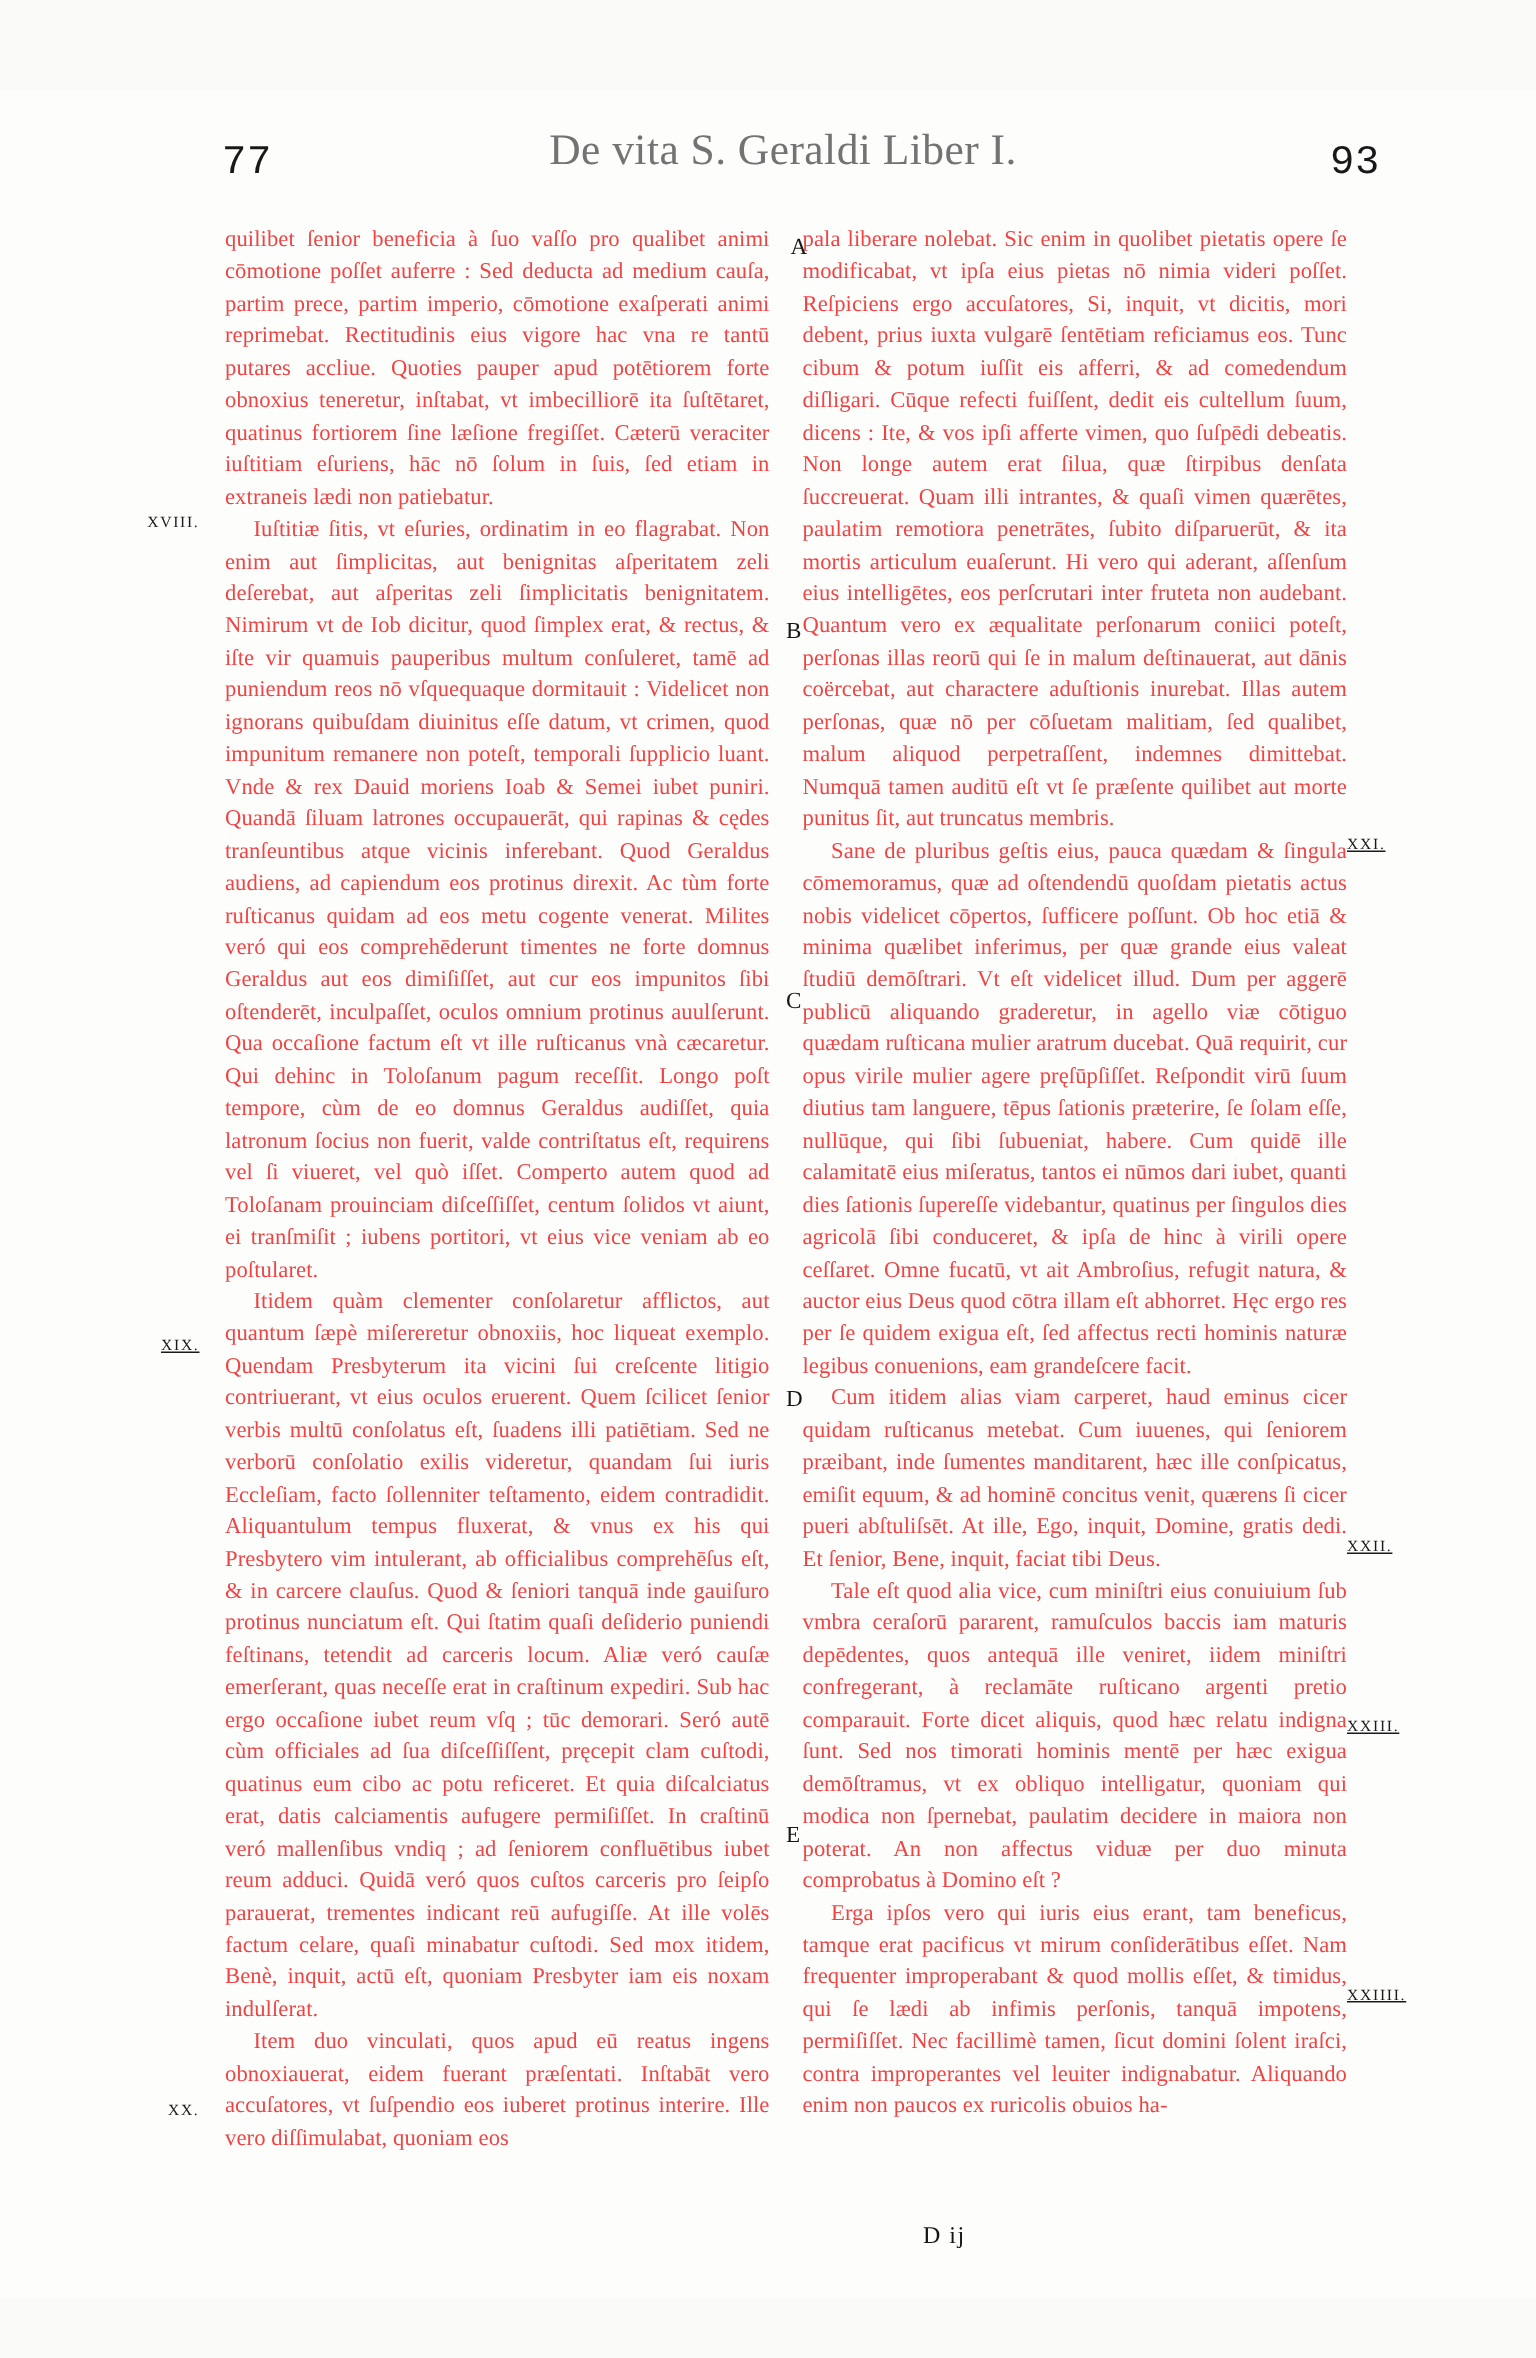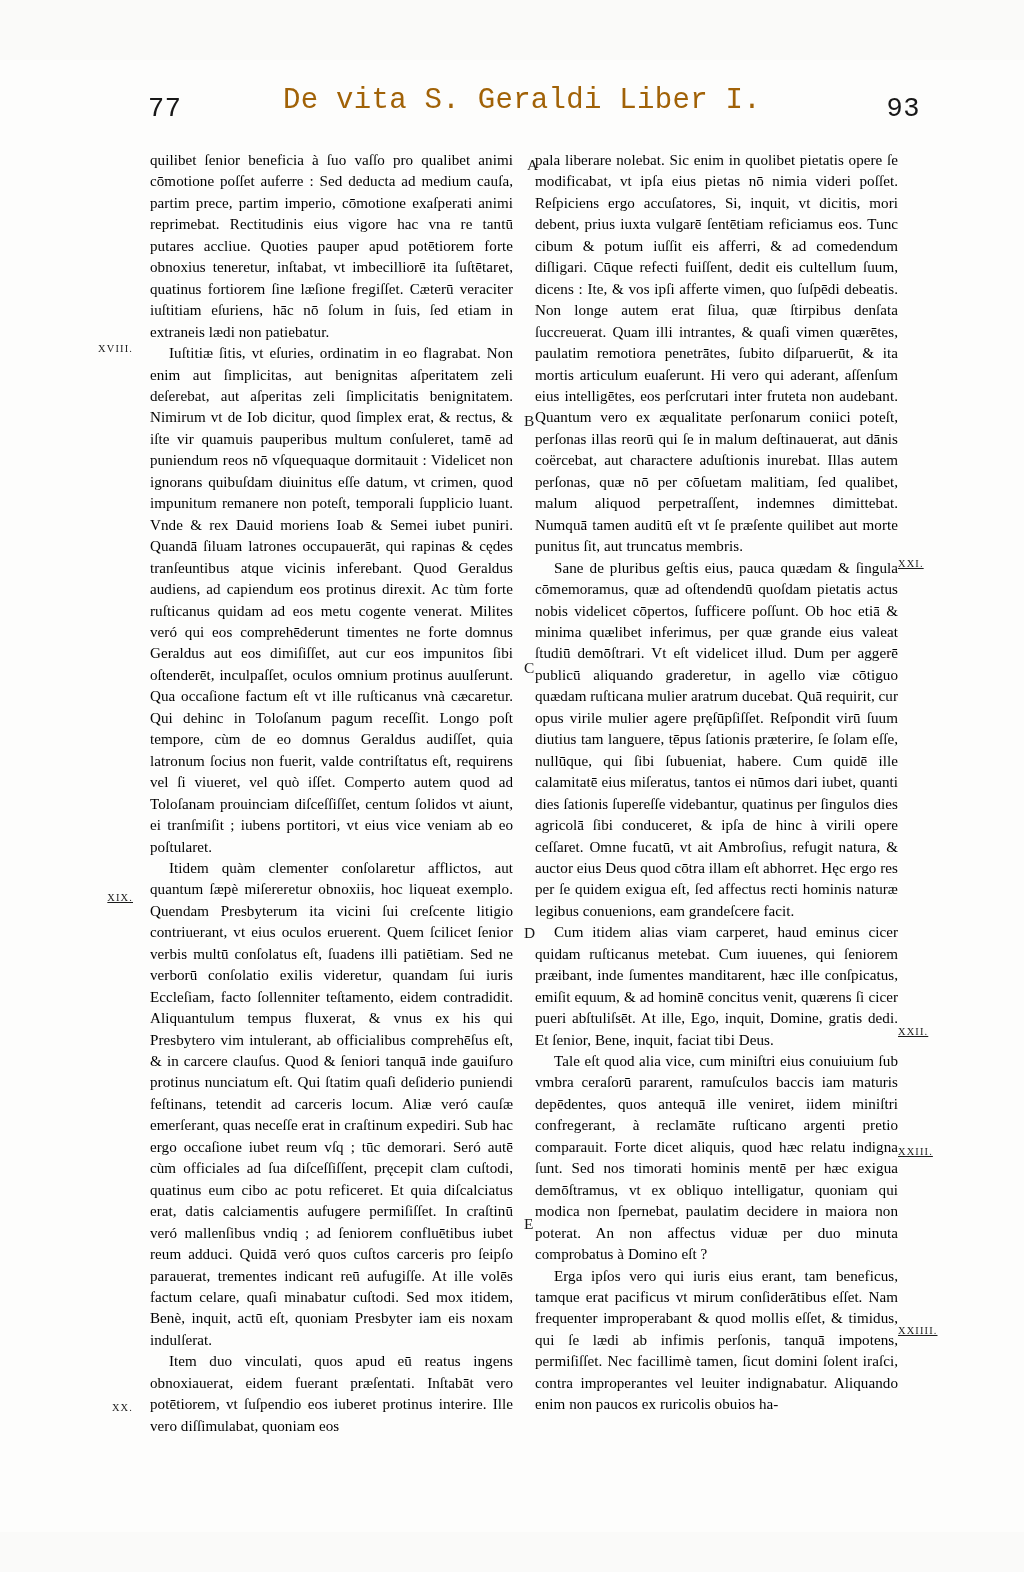--- a/index.html
+++ b/index.html
@@ -40,22 +40,21 @@
   }
   .folio-verso { left: 28px; }
   .folio-recto { right: 4px; }
   .head-title {
     position: absolute;
     left: 0; right: 0;
     top: 0;
     text-align: center;
     font-size: 29px;
     letter-spacing: 0.3px;
-    color: #a16207;
-    font-family: Liberation Mono, monospace;
+    color: #737373;
   }
 
   
   .columns {
     position: absolute;
     top: 150px;
     left: 150px;
     width: 748px;
     display: flex;
     gap: 22px;
@@ -66,21 +65,21 @@
   }
   .col-left { padding-right: 0; }
 
   p.para {
     margin: 0;
     font-size: 15.1px;
     line-height: 21.45px;
     text-align: justify;
     text-justify: inter-word;
     hyphens: manual;
-    color: #000000;
+    color: #ef4444;
     letter-spacing: 0.05px;
   }
   p.indent { text-indent: 19px; }
 
   
   .sec-num {
     position: absolute;
     font-size: 10.4px;
     letter-spacing: 1.15px;
     font-variant: small-caps;
@@ -141,21 +140,21 @@
 
       <p class="para">quilibet ſenior beneficia à ſuo vaſſo pro qualibet animi cōmotione poſſet auferre : Sed deducta ad medium cauſa, partim prece, partim imperio, cōmotione exaſperati animi reprimebat. Rectitudinis eius vigore hac vna re tantū putares accliue. Quoties pauper apud potētiorem forte obnoxius teneretur, inſtabat, vt imbecilliorē ita ſuſtētaret, quatinus fortiorem ſine læſione fregiſſet. Cæterū veraciter iuſtitiam eſuriens, hāc nō ſolum in ſuis, ſed etiam in extraneis lædi non patiebatur.</p>
 
       <span class="sec-num sec-left" style="top: 193px; margin-left: 40px;">XVIII.</span>
       <p class="para indent">Iuſtitiæ ſitis, vt eſuries, ordinatim in eo flagrabat. Non enim aut ſimplicitas, aut benignitas aſperitatem zeli deſerebat, aut aſperitas zeli ſimplicitatis benignitatem. Nimirum vt de Iob dicitur, quod ſimplex erat, &amp; rectus, &amp; iſte vir quamuis pauperibus multum conſuleret, tamē ad puniendum reos nō vſquequaque dormitauit : Videlicet non ignorans quibuſdam diuinitus eſſe datum, vt crimen, quod impunitum remanere non poteſt, temporali ſupplicio luant. Vnde &amp; rex Dauid moriens Ioab &amp; Semei iubet puniri. Quandā ſiluam latrones occupauerāt, qui rapinas &amp; cędes tranſeuntibus atque vicinis inferebant. Quod Geraldus audiens, ad capiendum eos protinus direxit. Ac tùm forte ruſticanus quidam ad eos metu cogente venerat. Milites veró qui eos comprehēderunt timentes ne forte domnus Geraldus aut eos dimiſiſſet, aut cur eos impunitos ſibi oſtenderēt, inculpaſſet, oculos omnium protinus auulſerunt. Qua occaſione factum eſt vt ille ruſticanus vnà cæcaretur. Qui dehinc in Toloſanum pagum receſſit. Longo poſt tempore, cùm de eo domnus Geraldus audiſſet, quia latronum ſocius non fuerit, valde contriſtatus eſt, requirens vel ſi viueret, vel quò iſſet. Comperto autem quod ad Toloſanam prouinciam diſceſſiſſet, centum ſolidos vt aiunt, ei tranſmiſit ; iubens portitori, vt eius vice veniam ab eo poſtularet.</p>
 
       <span class="sec-num sec-left" style="top: 742px; text-decoration: underline;">XIX.</span>
       <p class="para indent">Itidem quàm clementer conſolaretur afflictos, aut quantum ſæpè miſereretur obnoxiis, hoc liqueat exemplo. Quendam Presbyterum ita vicini ſui creſcente litigio contriuerant, vt eius oculos eruerent. Quem ſcilicet ſenior verbis multū conſolatus eſt, ſuadens illi patiētiam. Sed ne verborū conſolatio exilis videretur, quandam ſui iuris Eccleſiam, facto ſollenniter teſtamento, eidem contradidit. Aliquantulum tempus fluxerat, &amp; vnus ex his qui Presbytero vim intulerant, ab officialibus comprehēſus eſt, &amp; in carcere clauſus. Quod &amp; ſeniori tanquā inde gauiſuro protinus nunciatum eſt. Qui ſtatim quaſi deſiderio puniendi feſtinans, tetendit ad carceris locum. Aliæ veró cauſæ emerſerant, quas neceſſe erat in craſtinum expediri. Sub hac ergo occaſione iubet reum vſq ; tūc demorari. Seró autē cùm officiales ad ſua diſceſſiſſent, pręcepit clam cuſtodi, quatinus eum cibo ac potu reficeret. Et quia diſcalciatus erat, datis calciamentis aufugere permiſiſſet. In craſtinū veró mallenſibus vndiq ; ad ſeniorem confluētibus iubet reum adduci. Quidā veró quos cuſtos carceris pro ſeipſo parauerat, trementes indicant reū aufugiſſe. At ille volēs factum celare, quaſi minabatur cuſtodi. Sed mox itidem, Benè, inquit, actū eſt, quoniam Presbyter iam eis noxam indulſerat.</p>
 
       <span class="sec-num sec-left" style="top: 1252px;">XX.</span>
-      <p class="para indent">Item duo vinculati, quos apud eū reatus ingens obnoxiauerat, eidem fuerant præſentati. Inſtabāt vero potētiorem, vt ſuſpendio eos iuberet protinus interire. Ille vero diſſimulabat, quoniam eos</p>
+      <p class="para indent">Item duo vinculati, quos apud eū reatus ingens obnoxiauerat, eidem fuerant præſentati. Inſtabāt vero accuſatores, vt ſuſpendio eos iuberet protinus interire. Ille vero diſſimulabat, quoniam eos</p>
 
     </div>
 
     <div class="column col-right">
 
       <p class="para">pala liberare nolebat. Sic enim in quolibet pietatis opere ſe modificabat, vt ipſa eius pietas nō nimia videri poſſet. Reſpiciens ergo accuſatores, Si, inquit, vt dicitis, mori debent, prius iuxta vulgarē ſentētiam reficiamus eos. Tunc cibum &amp; potum iuſſit eis afferri, &amp; ad comedendum diſligari. Cūque refecti fuiſſent, dedit eis cultellum ſuum, dicens : Ite, &amp; vos ipſi afferte vimen, quo ſuſpēdi debeatis. Non longe autem erat ſilua, quæ ſtirpibus denſata ſuccreuerat. Quam illi intrantes, &amp; quaſi vimen quærētes, paulatim remotiora penetrātes, ſubito diſparuerūt, &amp; ita mortis articulum euaſerunt. Hi vero qui aderant, aſſenſum eius intelligētes, eos perſcrutari inter fruteta non audebant. Quantum vero ex æqualitate perſonarum coniici poteſt, perſonas illas reorū qui ſe in malum deſtinauerat, aut dānis coërcebat, aut charactere aduſtionis inurebat. Illas autem perſonas, quæ nō per cōſuetam malitiam, ſed qualibet, malum aliquod perpetraſſent, indemnes dimittebat. Numquā tamen auditū eſt vt ſe præſente quilibet aut morte punitus ſit, aut truncatus membris.</p>
 
       <span class="sec-num sec-right" style="top: 408px;">XXI.</span>
       <p class="para indent">Sane de pluribus geſtis eius, pauca quædam &amp; ſingula cōmemoramus, quæ ad oſtendendū quoſdam pietatis actus nobis videlicet cōpertos, ſufficere poſſunt. Ob hoc etiā &amp; minima quælibet inferimus, per quæ grande eius valeat ſtudiū demōſtrari. Vt eſt videlicet illud. Dum per aggerē publicū aliquando graderetur, in agello viæ cōtiguo quædam ruſticana mulier aratrum ducebat. Quā requirit, cur opus virile mulier agere pręſūpſiſſet. Reſpondit virū ſuum diutius tam languere, tēpus ſationis præterire, ſe ſolam eſſe, nullūque, qui ſibi ſubueniat, habere. Cum quidē ille calamitatē eius miſeratus, tantos ei nūmos dari iubet, quanti dies ſationis ſupereſſe videbantur, quatinus per ſingulos dies agricolā ſibi conduceret, &amp; ipſa de hinc à virili opere ceſſaret. Omne fucatū, vt ait Ambroſius, refugit natura, &amp; auctor eius Deus quod cōtra illam eſt abhorret. Hęc ergo res per ſe quidem exigua eſt, ſed affectus recti hominis naturæ legibus conuenions, eam grandeſcere facit.</p>
 
@@ -170,14 +169,15 @@
 
     </div>
   </div>
 
   <span class="ref-letter" style="top: 157px; left: 527px;">A</span>
   <span class="ref-letter" style="top: 413px; left: 524px;">B</span>
   <span class="ref-letter" style="top: 660px; left: 524px;">C</span>
   <span class="ref-letter" style="top: 925px; left: 524px;">D</span>
   <span class="ref-letter" style="top: 1216px; left: 524px;">E</span>
 
+  <div class="signature">D ij</div>
 
 </div>
 
 </body></html>

